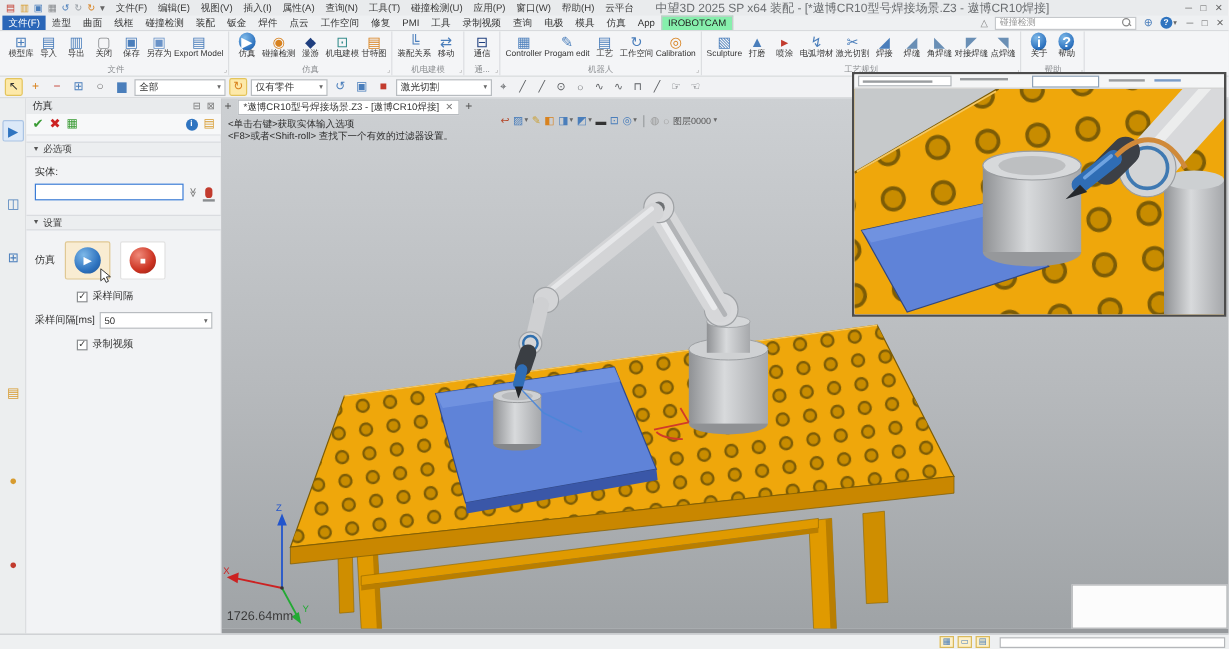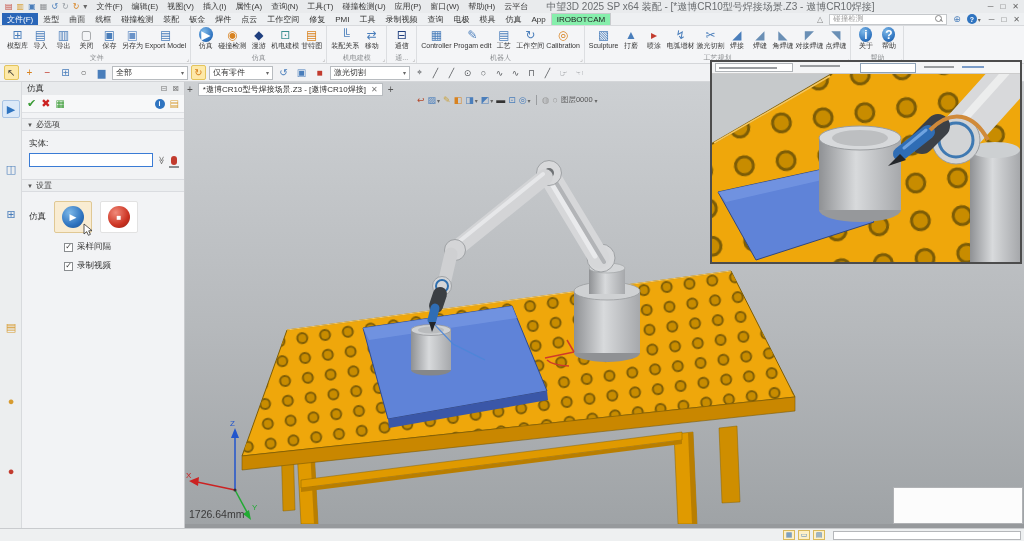--- a/index.html
+++ b/index.html
@@ -418,20 +418,27 @@
           </svg>
       </div>
       <div class="bigbtn plain">
         <div class="stopcir">■</div>
       </div>
     </div>
     <div class="prow" style="margin-top:8px;padding-left:42px">
       <span class="chkbox" id="chk1">✓</span>
       <span class="plabel">采样间隔</span>
     </div>
+    <div class="prow" style="margin-top:7px">
+      <span class="plabel">采样间隔[ms]</span>
+      <div class="combo" style="flex:1">
+        <span class="cv">50</span>
+        <span class="caret">▾</span>
+      </div>
+    </div>
     <div class="prow" style="margin-top:7px;padding-left:42px">
       <span class="chkbox" id="chk2">✓</span>
       <span class="plabel">录制视频</span>
     </div>
   </div>
 
   <div id="viewport">
     <svg id="scene" width="839" height="442" viewBox="0 0 839 442">
       <defs>
         <pattern id="holes" width="23" height="20" patternUnits="userSpaceOnUse" patternTransform="rotate(-8)">
@@ -524,20 +531,24 @@
       </g>
     </svg>
 
     <div id="doctabs">
       <span class="plus">+</span>
       <div class="dtab">
         <span>*遨博CR10型号焊接场景.Z3 - [遨博CR10焊接]</span>
         <span class="x">✕</span>
       </div>
       <span class="plus">+</span>
+    </div>
+    <div id="hints">
+      <div>&lt;单击右键&gt;获取实体输入选项</div>
+      <div>&lt;F8&gt;或者&lt;Shift-roll&gt; 查找下一个有效的过滤器设置。</div>
     </div>
     <div id="vtoolbar">
         <span class="vic">
           <span style="color: rgb(181, 72, 42);">↩</span>
         </span>
         <span class="vic">
           <span style="color: rgb(74, 126, 187);">▨</span>
           <span class="caret">▾</span>
         </span>
         <span class="vic">

